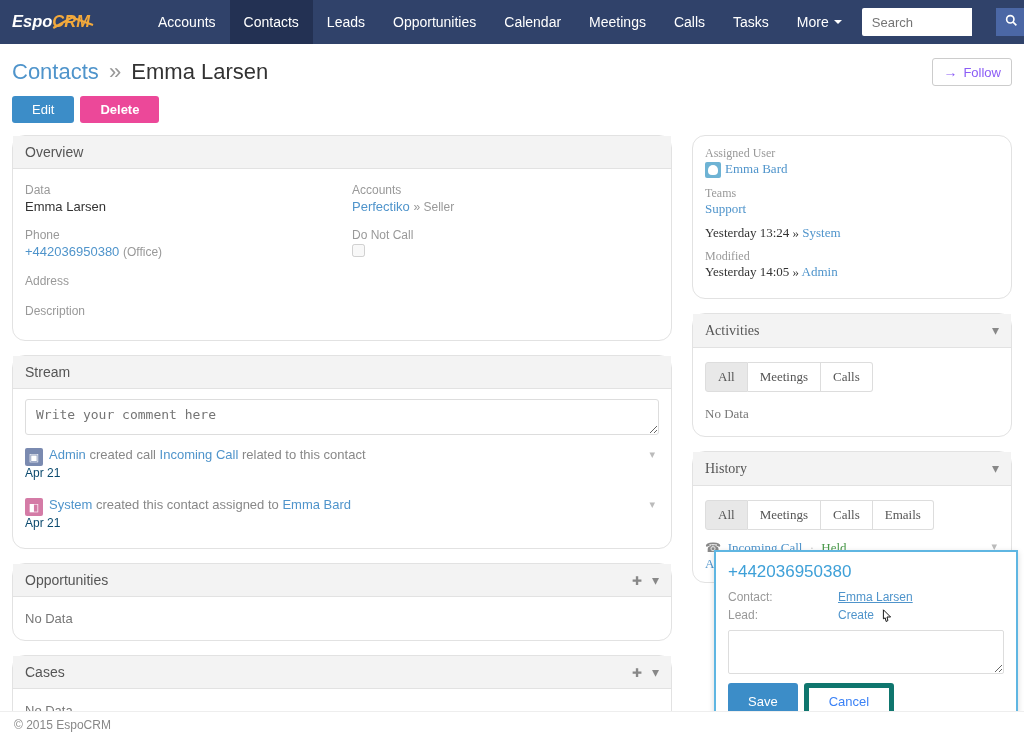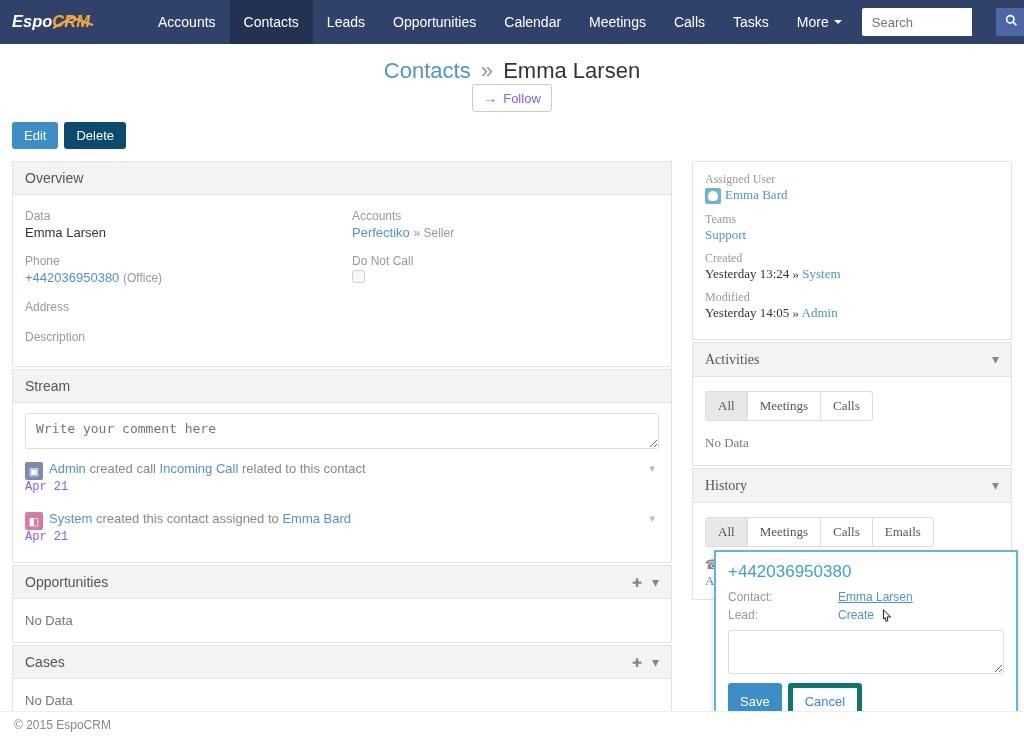--- a/index.html
+++ b/index.html
@@ -17,58 +17,58 @@
 .navbar .spacer { flex: 1; }
 .navbar .search-box { display: flex; align-items: center; padding: 0 6px; gap: 24px; }
 .navbar .search-box input { height: 28px; width: 110px; border: none; border-radius: 2px 0 0 2px; padding: 0 10px; font-size: 13px; }
 .navbar .search-box button { height: 28px; width: 32px; border: none; background: #4b67a5; color: #fff; border-radius: 0 2px 2px 0; cursor: pointer; }
 .navbar .nav-icons { display: flex; align-items: center; }
 .navbar .nav-icons .nav-icon { width: 32px; color: #fff; display: flex; align-items: center; justify-content: center; cursor: pointer; }
 .navbar .nav-icons .nav-icon.bell { color: #f2b552; }
 
 
 .content { padding: 8px 12px 30px 12px; }
-.page-header { display: flex; align-items: center; margin: 6px 0 10px 0; flex-direction: column; }
+.page-header { display: flex; align-items: center; margin: 6px 0 10px 0; }
 .page-header h1 { font-size: 22px; font-weight: 400; color: #333; }
 .page-header h1 a { color: #4f94cb; }
 .page-header .sep { color: #999; margin: 0 4px; }
 .page-header .h-spacer { flex: 1; }
 .follow-btn { border: 1px solid #ccc; background: #fff; padding: 5px 10px; font-size: 13px; color: #8b5cf6; border-radius: 3px; cursor: pointer; display: flex; align-items: center; gap: 6px; }
 .follow-btn::before { content: "→"; font-size: 14px; }
 
-.btn { border: none; padding: 6px 12px; font-size: 13px; color: #fff; border-radius: 3px; cursor: pointer; }
+.btn { border: none; padding: 6px 20px; font-size: 13px; color: #fff; border-radius: 3px; cursor: pointer; }
 .btn-primary { background: #3c8dc8; }
-.btn-danger { background: #0c4a6e; }
+.btn-danger { background: #ec4899; font-weight: bold; }
 .btn-default { background: #fff; color: #3b82f6; border: 5px solid #0f766e; }
 
 .button-row { margin-bottom: 12px; display: flex; gap: 6px; }
 
 .layout { display: flex; gap: 20px; align-items: flex-start; }
 .col-main { flex: 0 0 660px; }
 .col-side { flex: 1; font-family: Liberation Serif, serif; }
 
-.panel { border: 1px solid #e2e2e2; border-radius: 1px; margin-bottom: 2px; }
+.panel { border: 1px solid #e2e2e2; border-radius: 13px; margin-bottom: 14px; }
 .panel .panel-heading { background: #f3f3f3; padding: 8px 12px; font-size: 14px; color: #555; border-bottom: 1px solid #e2e2e2; display: flex; align-items: center; }
 .panel .panel-heading .heading-spacer { flex: 1; }
 .panel .panel-heading .panel-action { color: #888; font-size: 14px; margin-left: 10px; cursor: pointer; }
 .panel .panel-body { padding: 10px 12px; font-size: 13px; }
 
 .field-grid { display: grid; grid-template-columns: 1fr 1fr; gap: 8px 20px; padding: 4px 0; }
 .field { margin-bottom: 6px; }
 .field .field-label { color: #999; font-size: 12px; margin-bottom: 2px; }
 .field .field-value { color: #333; }
 .field .sub { color: #999; font-size: 12px; }
 
 .stream-input { border: 1px solid #ddd; border-radius: 3px; width: 100%; height: 36px; padding: 7px 10px; font-size: 13px; color: #999; resize: vertical; }
 .stream-item { padding: 8px 0; position: relative; }
 .stream-item .stream-icon { width: 18px; height: 18px; display: inline-flex; align-items: center; justify-content: center; border-radius: 2px; color: #fff; font-size: 11px; margin-right: 6px; position: relative; top: 2px; }
 .stream-icon.call-icon { background: #7a8ab0; }
 .stream-icon.user-icon { background: #d47ba6; }
 .stream-item .muted { color: #888; }
-.stream-item .date { color: #8b5cf6; font-size: 12px; margin-top: 2px; margin-left: 0; font-family: Liberation Mono, monospace; }
+.stream-item .date { color: #0c4a6e; font-size: 12px; margin-top: 2px; margin-left: 0; }
 .stream-item .caret { position: absolute; right: 4px; top: 10px; color: #bbb; font-size: 11px; cursor: pointer; }
 
 .info-row { margin-bottom: 8px; }
 .info-row .info-label { color: #999; font-size: 12px; }
 .info-row .info-val { color: #333; }
 
 .avatar-icon { width: 16px; height: 16px; background: #6eb3d4; border-radius: 2px; display: inline-block; vertical-align: middle; margin-right: 4px; position: relative; }
 .avatar-icon::after { content:""; position:absolute; inset:3px; background:#fff; border-radius:50% 50% 40% 40%; }
 
 .tabs { display: flex; gap: 0; margin: 4px 0 10px 0; }
@@ -245,21 +245,20 @@
         <div class="panel-body">
           <div class="info-row">
             <div class="info-label">Assigned User</div>
             <div class="info-val"><span class="avatar-icon"></span><a href="#">Emma Bard</a></div>
           </div>
           <div class="info-row">
             <div class="info-label">Teams</div>
             <div class="info-val"><a href="#">Support</a></div>
           </div>
           <div class="info-row">
-            <div class="info-label">Created</div>
             <div class="info-val">
               <span>Yesterday 13:24</span>
               <span class="sub">»</span>
               <a href="#">System</a>
             </div>
           </div>
           <div class="info-row">
             <div class="info-label">Modified</div>
             <div class="info-val">
               <span>Yesterday 14:05</span>

